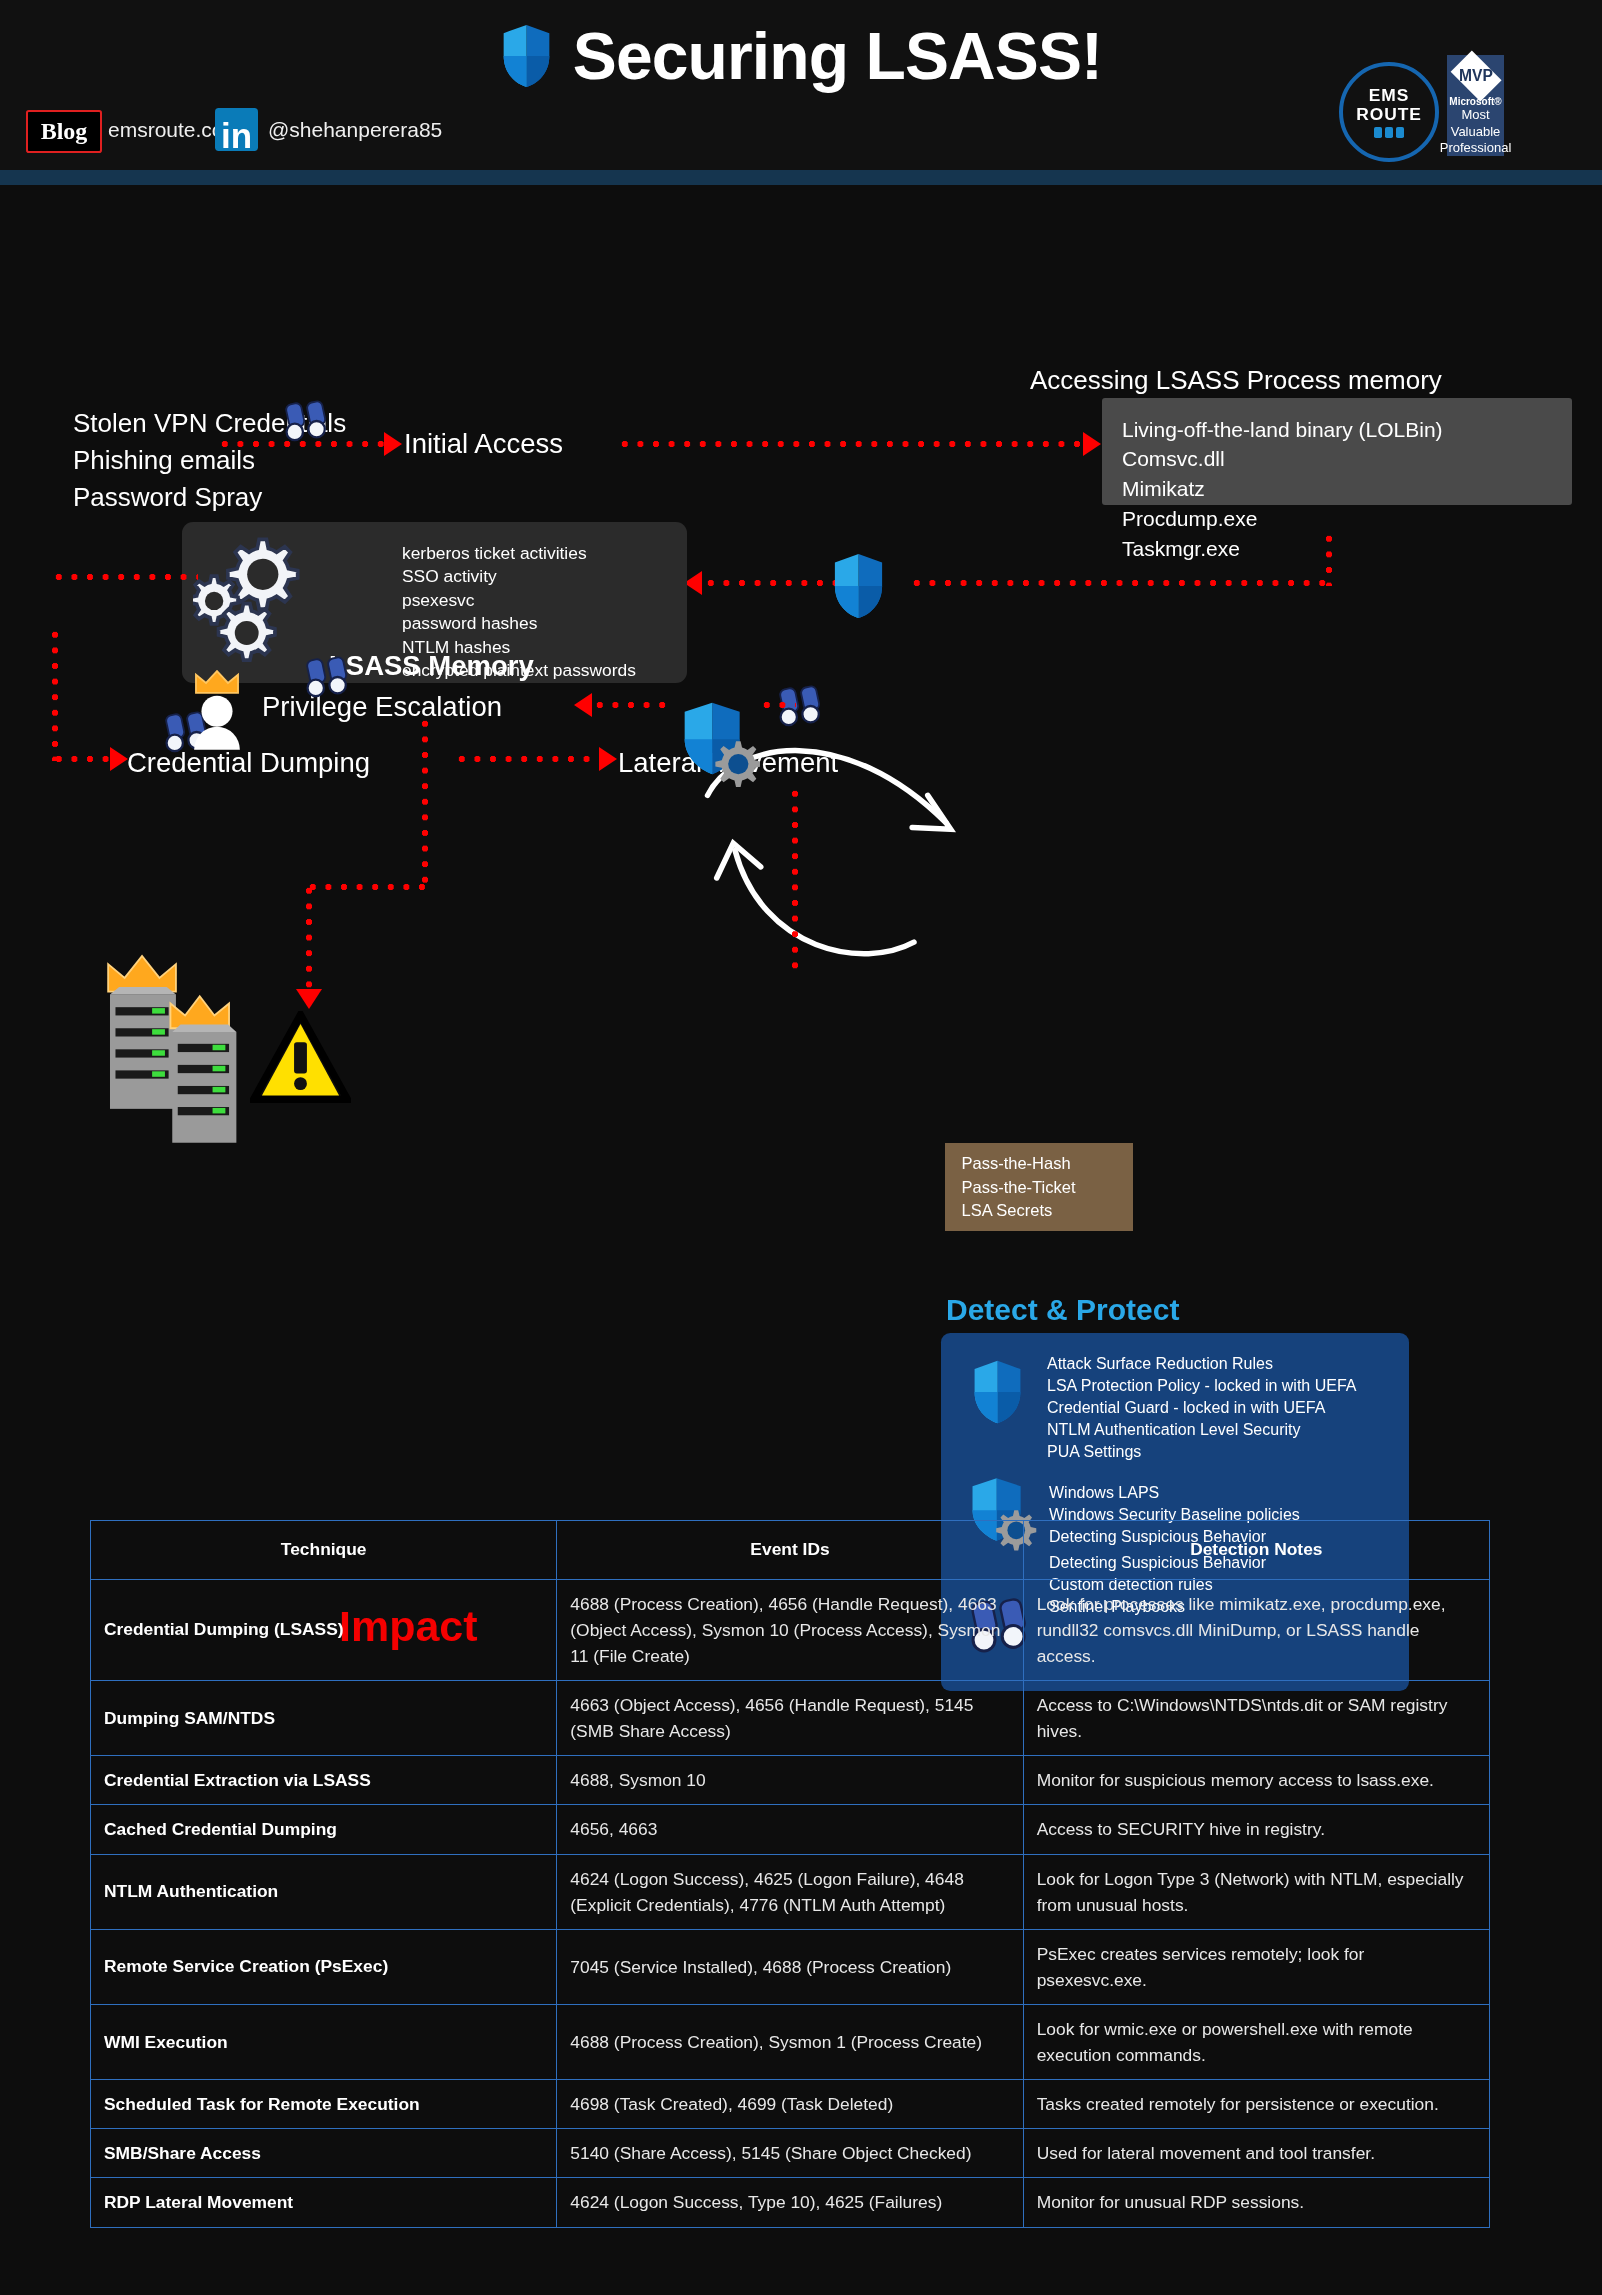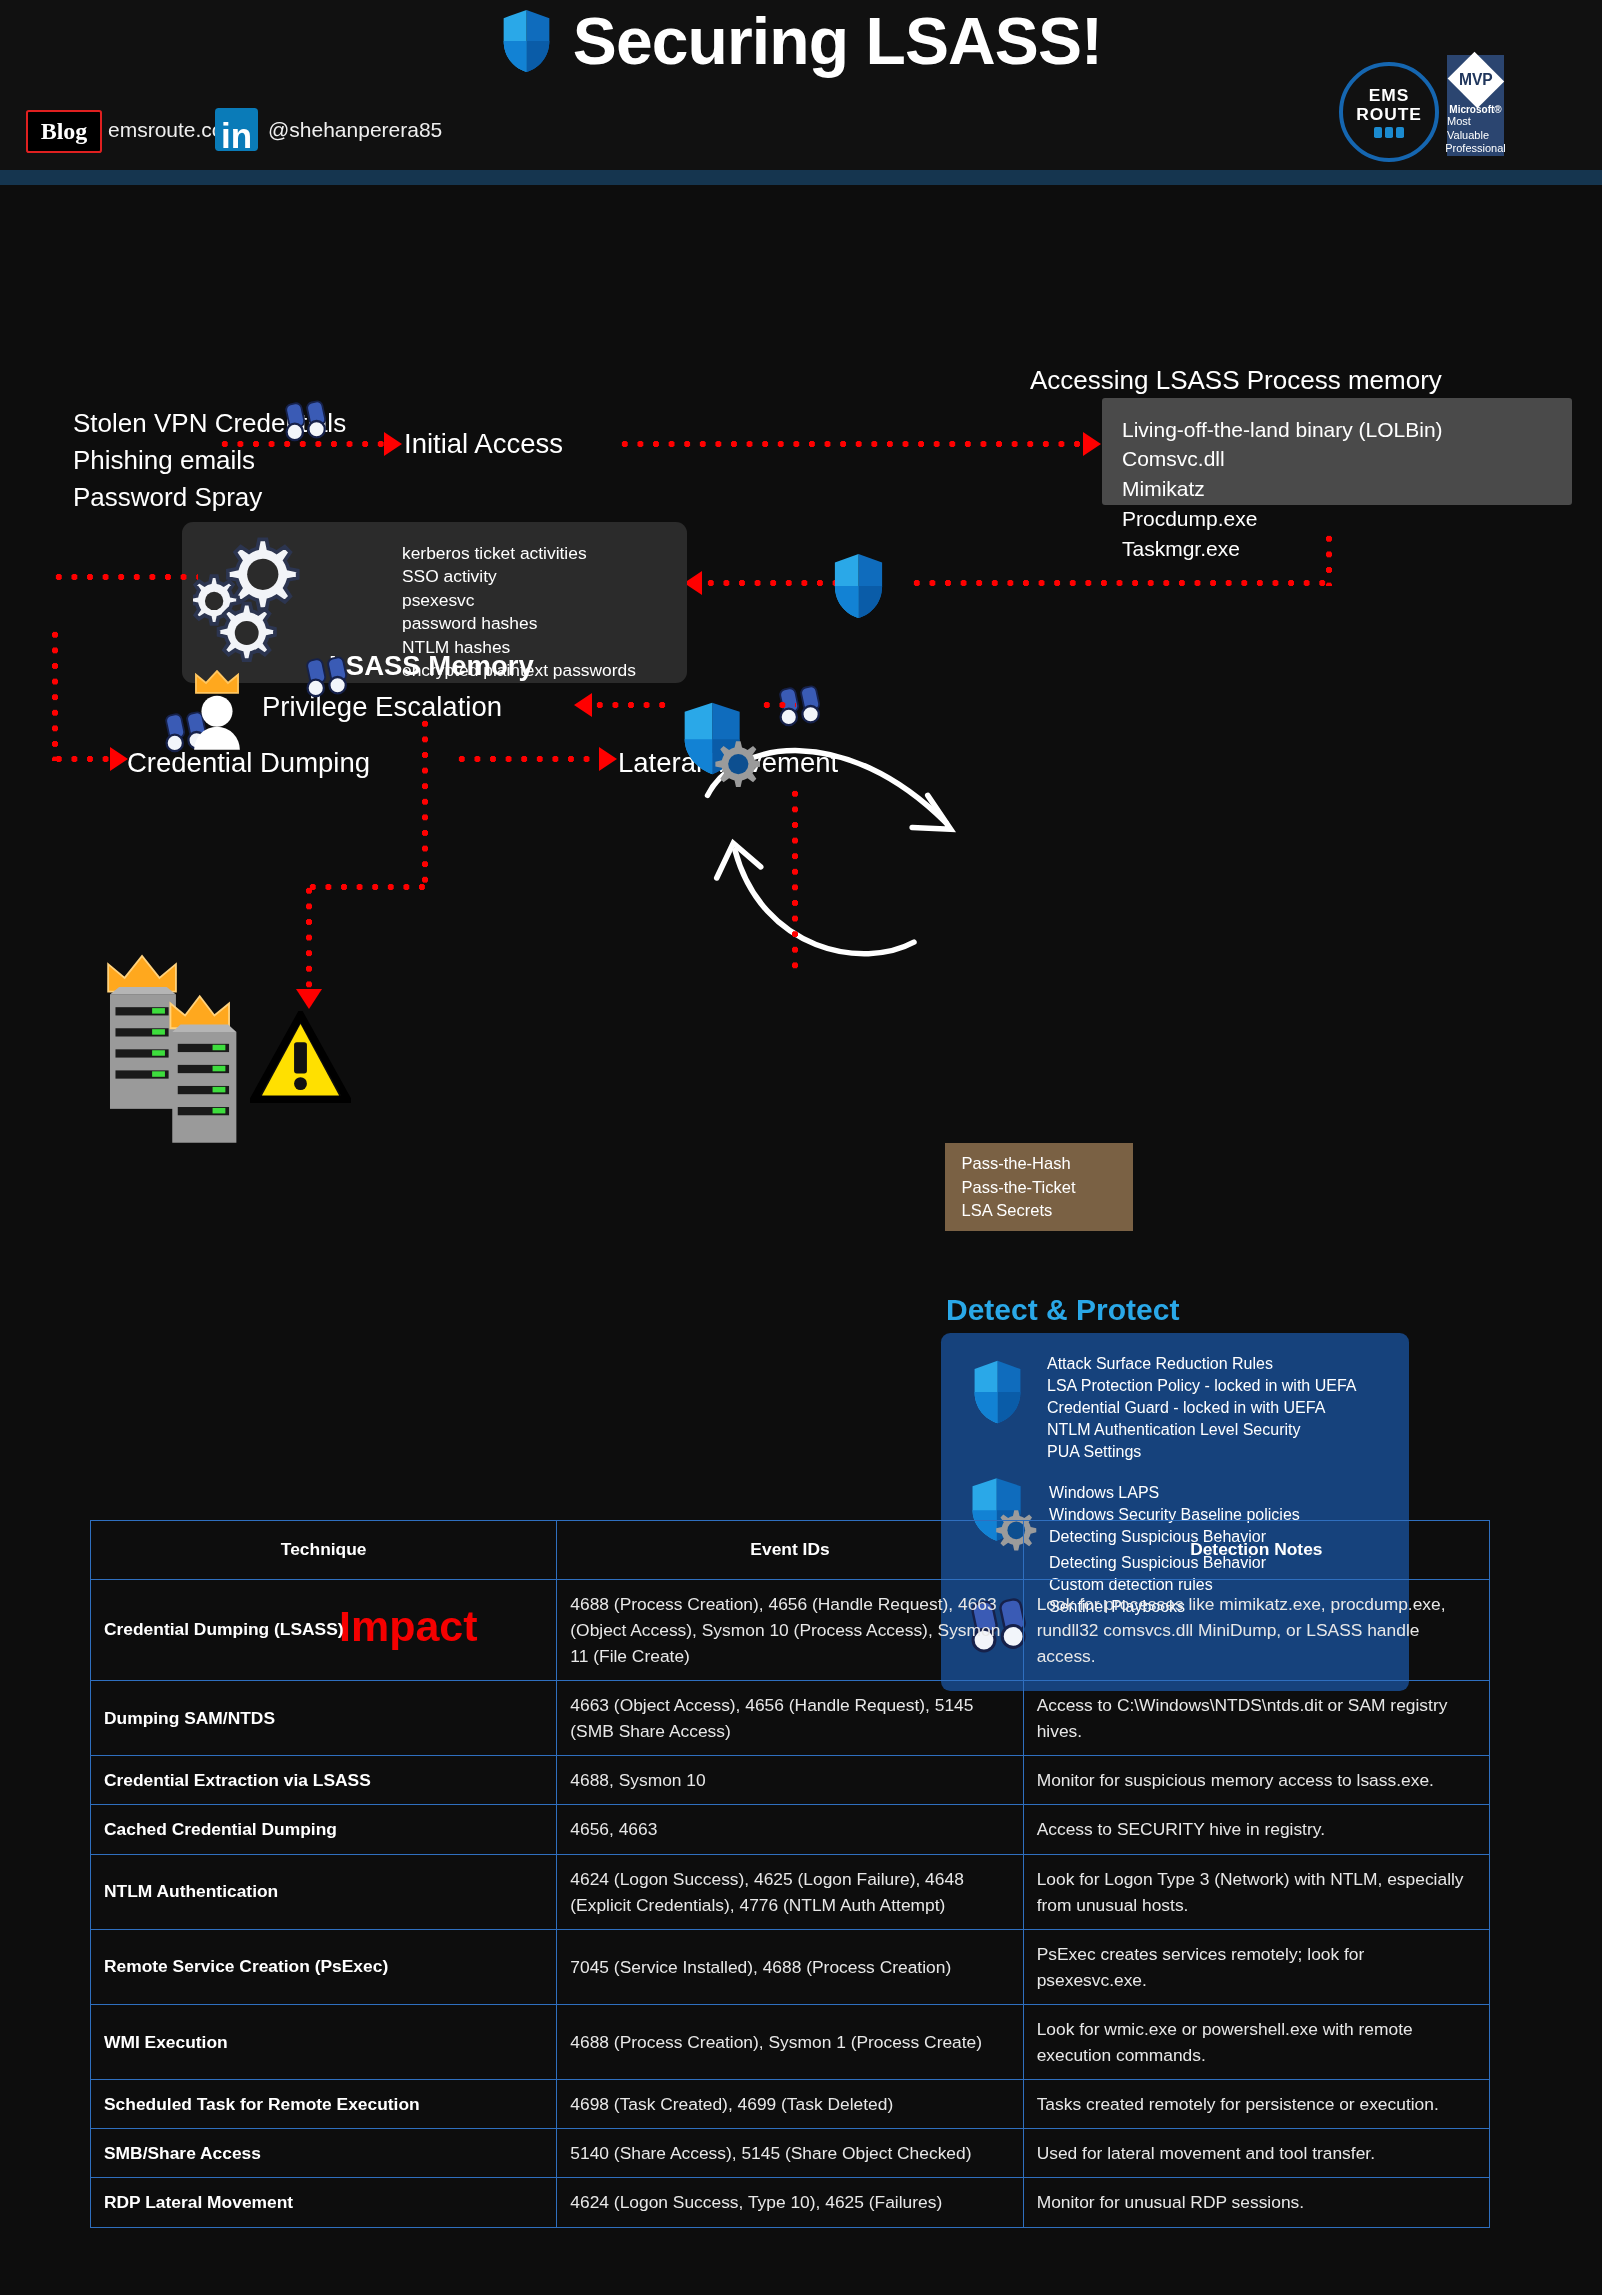--- a/index.html
+++ b/index.html
@@ -5,21 +5,21 @@
 <style>
   html,body{margin:0;padding:0;background:#0d0d0d;}
   body{
     width:1602px;height:2296px;position:relative;overflow:hidden;
     font-family:"Liberation Sans", sans-serif;color:#ffffff;
   }
   .abs{position:absolute;}
 
   
   #header{position:absolute;left:0;top:0;width:1602px;height:170px;background:#111111;}
-  #title-wrap{position:absolute;left:0;top:8px;width:1602px;text-align:center;
+  #title-wrap{position:absolute;left:0;top:23px;width:1602px;text-align:center;
       display:flex;align-items:center;justify-content:center;gap:20px;}
   #title-text{font-size:66px;font-weight:700;letter-spacing:-0.9px;line-height:1;color:#ffffff;}
   .shield-svg{display:block;}
 
   #blog-badge{position:absolute;left:26px;top:110px;width:72px;height:39px;background:#000;
       border:2.8px solid #e02020;border-radius:2.8px;display:flex;align-items:center;justify-content:center;}
   #blog-badge span{font-size:24px;font-weight:700;color:#fff;font-family:"Liberation Serif",serif;}
   #blog-url{position:absolute;left:108px;top:118px;font-size:21px;color:#efefef;}
   #li-badge{position:absolute;left:215px;top:108px;width:43px;height:43px;background:#0a7bb8;border-radius:3.7px;
       display:flex;align-items:flex-end;justify-content:center;}
@@ -30,21 +30,21 @@
       border-radius:50%;display:flex;flex-direction:column;align-items:center;justify-content:center;gap:0.9px;}
   #ems-logo .l1,#ems-logo .l2{font-size:17.4px;font-weight:700;letter-spacing:0.9px;color:#fff;line-height:1.05;}
   #ems-logo .dots{display:flex;gap:2.8px;margin-top:2.8px;}
   #ems-logo .dots i{width:8.3px;height:11px;background:#1b8bd0;display:block;border-radius:1.8px;}
   #mvp-logo{position:absolute;left:1447px;top:55px;width:57px;height:101px;background:#2b4570;
       display:flex;flex-direction:column;align-items:center;padding-top:5.5px;box-sizing:border-box;}
   #mvp-dia{width:42px;height:42px;background:#fff;transform:rotate(45deg);display:flex;
       align-items:center;justify-content:center;}
   #mvp-dia span{transform:rotate(-45deg);font-size:15.6px;font-weight:700;color:#20365c;}
   #mvp-ms{font-size:10px;font-weight:700;color:#fff;margin-top:5.5px;}
-  #mvp-sub1,#mvp-sub2{font-size:11px;color:#fff;line-height:1.25;}
+  #mvp-sub1,#mvp-sub2{font-size:13px;color:#fff;line-height:1.25;text-align:center;}
   #divider{position:absolute;left:0;top:170px;width:1602px;height:14.7px;background:#15354f;}
 
   
   #diagram{position:absolute;left:0;top:185px;width:1602px;height:1322px;background:#0d0d0d;}
 
   .flow-label{position:absolute;font-size:27.5px;color:#ffffff;white-space:nowrap;}
 
   #src-list{position:absolute;left:73px;top:220px;font-size:26px;line-height:1.42;color:#fff;}
 
   #lolbin-title{position:absolute;left:1030px;top:180px;font-size:26px;color:#ffffff;white-space:nowrap;}

